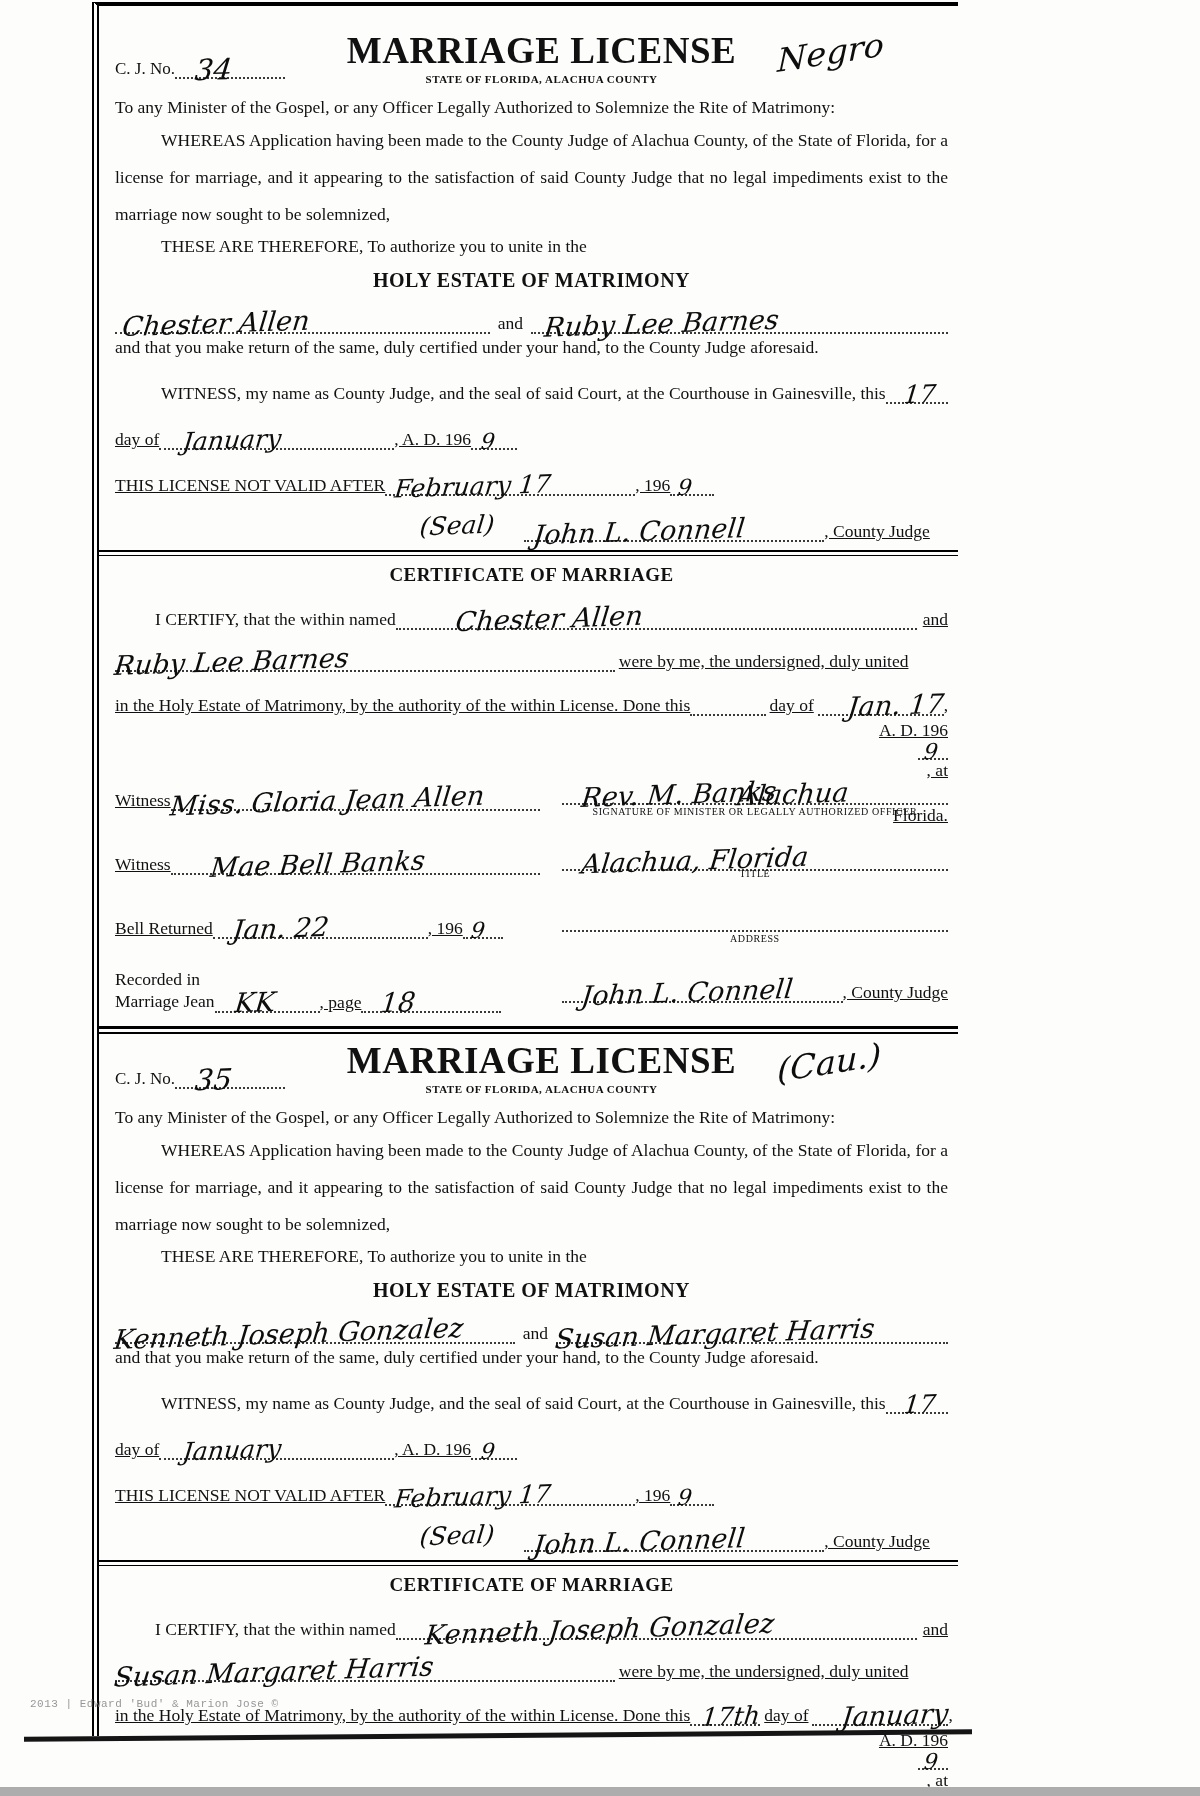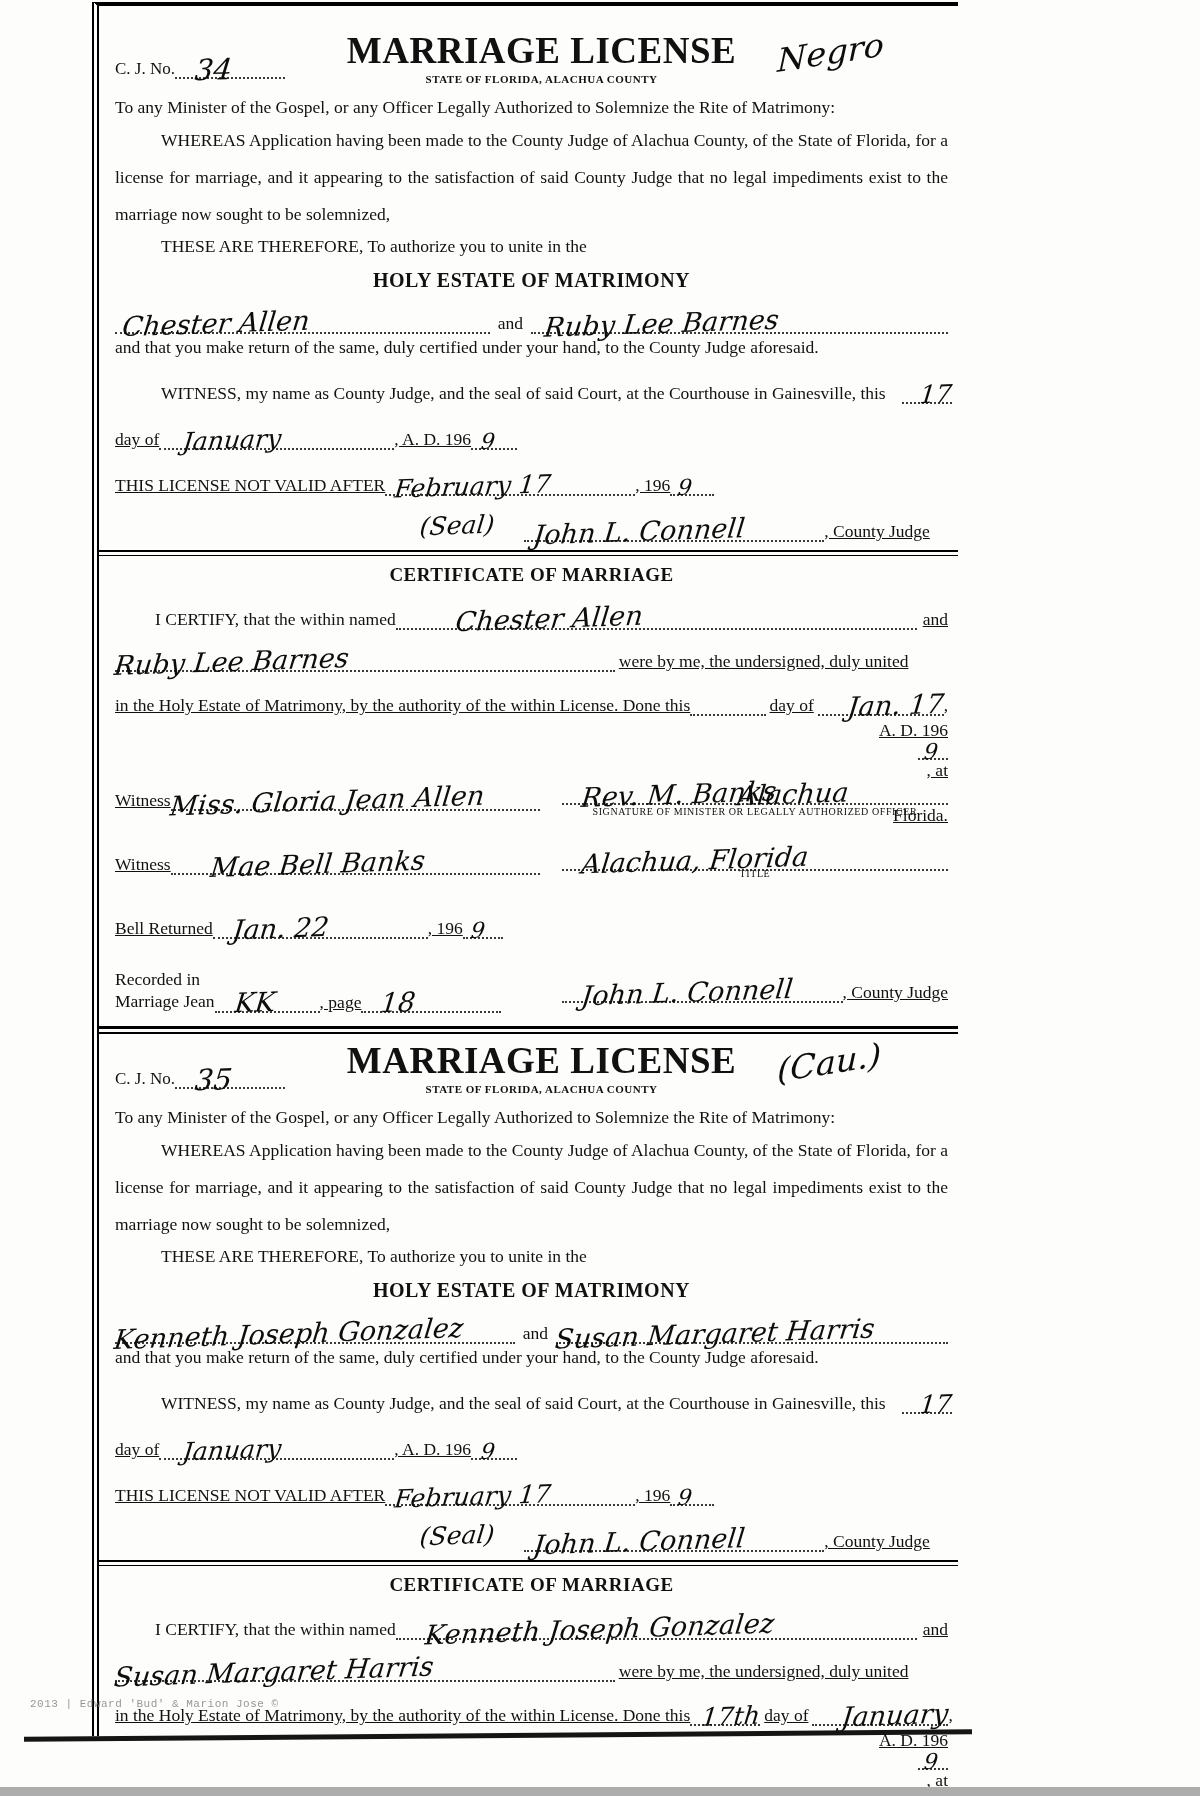--- a/index.html
+++ b/index.html
@@ -29,21 +29,21 @@
   .hw-name{font-size:27px;}
   .hw-mid{font-size:25px;}
   .hw-sm{font-size:22px;}
   .hw-race{font-size:33px;transform:skewX(-10deg) rotate(-9deg);}
   .hw-cj{font-size:29px;margin-bottom:-8px;padding-left:20px;}
 
   .row{display:flex;align-items:flex-end;}
   .names-row{height:40px;margin-top:2px;}
   .names-row .and{padding:0 8px;white-space:nowrap;}
   .return-clause{margin:3px 0 0;}
-  .witness-row{height:38px;margin-top:8px;gap:16px;}
+  .witness-row{height:38px;margin-top:8px;}
   .witness-row .lead{padding-left:46px;white-space:nowrap;}
   .dayof-row{height:40px;margin-top:6px;}
   .notvalid-row{height:40px;margin-top:6px;}
   .seal-row{height:46px;padding-left:305px;}
   .nw{white-space:nowrap;text-decoration:underline;}
   .rule-double{border-top:2px solid #000;border-bottom:1px solid #000;height:3px;margin:8px -10px 4px -16px;}
   .rule-heavy{border-top:3px solid #000;border-bottom:2px solid #000;height:3px;margin:10px -10px 6px -16px;}
 
   .cert-title{text-align:center;font-size:19px;font-weight:700;margin:8px 0 0;letter-spacing:0.5px;}
   .cert-row1{height:40px;margin-top:4px;}
@@ -202,20 +202,26 @@
         <div class="col-l">
           <span class="nw">Bell Returned</span>
           <span class="blank" style="width:215px;">
               <span class="hw hw-name" style="padding-left:20px;">Jan. 22</span>
             </span>
           <span class="nw">, 196</span>
           <span class="blank" style="width:40px;">
               <span class="hw hw-sm" style="padding-left:8px;">9</span>
             </span>
         </div>
+        <div class="col-r">
+          <div class="blank" style="min-height:20px;">
+              <span class="hw hw-mid" style="padding-left:20px;"></span>
+            </div>
+          <div class="caption">ADDRESS</div>
+        </div>
       </div>
       <div class="twocol wit-row t">
         <div class="col-l">
           <span class="reclbl"><span>Recorded in</span><br><span>Marriage Jean</span></span>
           <span class="blank" style="width:105px;">
               <span class="hw hw-name" style="padding-left:20px;">KK</span>
             </span>
           <span class="nw">, page</span>
           <span class="blank" style="width:140px;">
               <span class="hw hw-name" style="padding-left:20px;">18</span>

